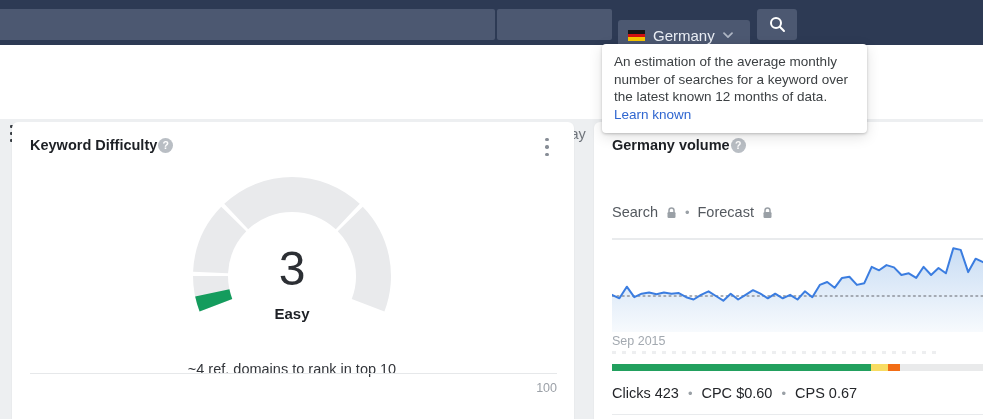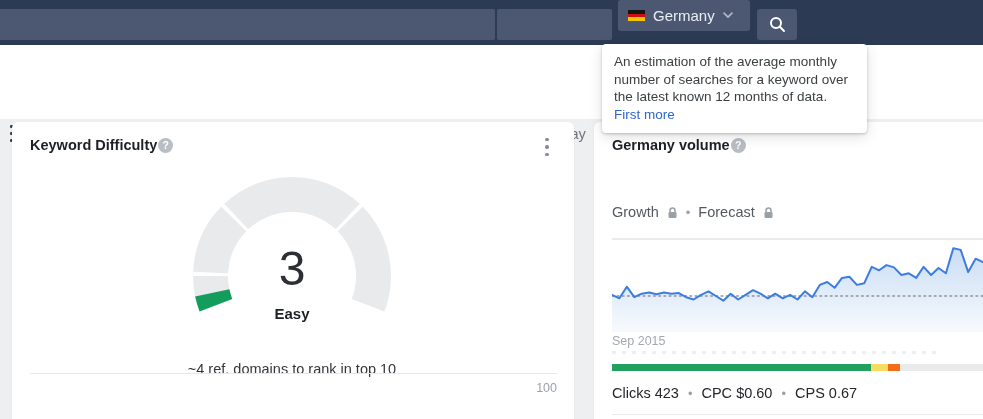--- a/index.html
+++ b/index.html
@@ -6,21 +6,21 @@
   body{
     width:983px;height:419px;position:relative;overflow:hidden;
     background:#edeff1;
     font-family:"Liberation Sans", sans-serif;
     -webkit-font-smoothing:antialiased;
   }
   
   .navbar{position:absolute;left:0;top:0;width:983px;height:45px;background:#2d3a54;}
   .nav-input{position:absolute;left:0;top:9px;width:495px;height:31px;background:#4c5871;border-radius:0 2px 2px 0;}
   .nav-input-btn{position:absolute;left:497px;top:9px;width:115px;height:31px;background:#4c5871;border-radius:2px;}
-  .country-btn{position:absolute;left:618px;top:0;width:132px;height:31px;background:#4c5871;border-radius:3px;
+  .country-btn{position:absolute;left:618px;top:20px;width:132px;height:31px;background:#4c5871;border-radius:3px;
     display:flex;align-items:center;gap:8px;padding:0 10px;box-sizing:border-box;cursor:pointer;}
   .country-btn .label{color:#e9edf4;font-size:15px;}
   .flag{width:17px;height:11px;display:flex;flex-direction:column;flex:none;}
   .flag b{flex:1;display:block;}
   .flag .f1{background:#151515;}
   .flag .f2{background:#d01010;}
   .flag .f3{background:#f5c400;}
   .nav-search-btn{position:absolute;left:757px;top:9px;width:40px;height:31px;background:#4c5871;border-radius:3px;
     display:flex;align-items:center;justify-content:center;cursor:pointer;}
   
@@ -135,21 +135,21 @@
   <div class="kd-divider"></div>
   <div class="kd-scale-max">100</div>
 </div>
 
 <div class="card card-sv">
   <div class="card-title-row">
     <span class="card-title">Germany volume</span>
     <span class="help-icon">?</span>
   </div>
   <div class="sv-sub">
-    <span>Growth</span>
+    <span>Search</span>
     <svg class="lock-icon" width="11" height="12" viewBox="0 0 11 12">
       <path d="M3 5V3.4a2.5 2.5 0 0 1 5 0V5" fill="none" stroke="#9aa0a6" stroke-width="1.5"></path>
       <rect x="1.5" y="5" width="8" height="6" rx="1.2" fill="#9aa0a6"></rect>
     </svg>
     <span class="dot">•</span>
     <span>Forecast</span>
     <svg class="lock-icon" width="11" height="12" viewBox="0 0 11 12">
       <path d="M3 5V3.4a2.5 2.5 0 0 1 5 0V5" fill="none" stroke="#9aa0a6" stroke-width="1.5"></path>
       <rect x="1.5" y="5" width="8" height="6" rx="1.2" fill="#9aa0a6"></rect>
     </svg>
@@ -181,14 +181,14 @@
     <span class="dot">•</span>
     <span><span>CPC</span>&nbsp;<span>$0.60</span></span>
     <span class="dot">•</span>
     <span><span>CPS</span>&nbsp;<span>0.67</span></span>
   </div>
   <div class="sv-divider"></div>
 </div>
 
 <div class="tooltip">
   <span>An estimation of the average monthly number of searches for a keyword over the latest known 12 months of data.</span>
-  <a>First more</a>
+  <a>Learn known</a>
 </div>
 
 </body></html>

